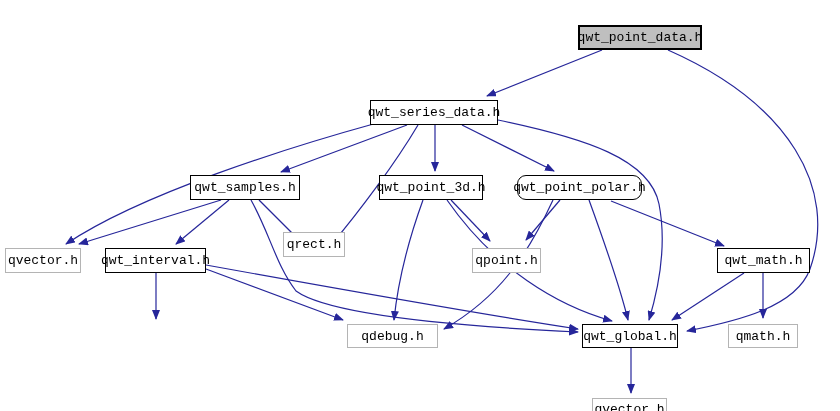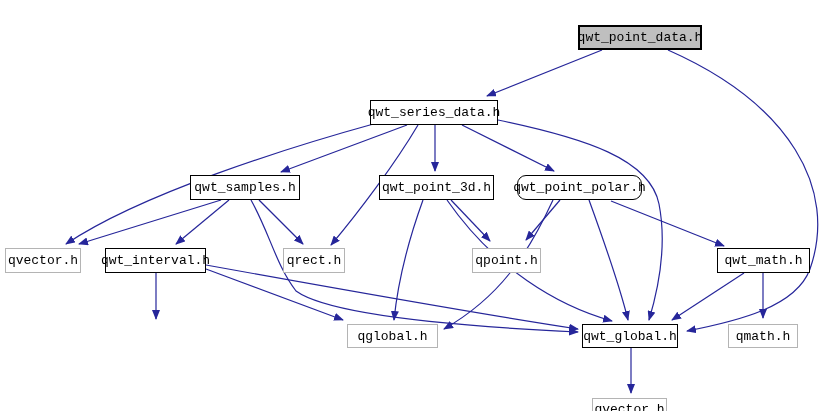--- a/index.html
+++ b/index.html
@@ -61,25 +61,25 @@
         <path d="M206,246 C350,272 492,297 578,310" class="edge" stroke="#26269a" marker-end="url(#arrowhead)"></path>
         <path d="M763,254 L763,299" class="edge" stroke="#26269a" marker-end="url(#arrowhead)"></path>
         <path d="M744,254 L672,301" class="edge" stroke="#26269a" marker-end="url(#arrowhead)"></path>
         <path d="M631,329 L631,374" class="edge" stroke="#26269a" marker-end="url(#arrowhead)"></path>
       </g>
   </svg>
   <div id="node-layer">
       <div class="node root" style="left: 578px; top: 6px; width: 124px; height: 25px;">qwt_point_data.h</div>
       <div class="node internal" style="left: 370px; top: 81px; width: 128px; height: 25px;">qwt_series_data.h</div>
       <div class="node internal" style="left: 190px; top: 156px; width: 110px; height: 25px;">qwt_samples.h</div>
-      <div class="node internal" style="left: 379px; top: 156px; width: 115px; height: 25px;">qwt_point_3d.h</div>
+      <div class="node internal" style="left: 379px; top: 156px; width: 104px; height: 25px;">qwt_point_3d.h</div>
       <div class="node internal" style="left: 517px; top: 156px; width: 125px; height: 25px; border-radius: 9px;">qwt_point_polar.h</div>
       <div class="node external" style="left: 5px; top: 229px; width: 76px; height: 25px;">qvector.h</div>
       <div class="node internal" style="left: 105px; top: 229px; width: 101px; height: 25px;">qwt_interval.h</div>
-      <div class="node external" style="left: 283px; top: 229px; width: 62px; height: 25px; text-align: center;">qrect.h</div>
+      <div class="node external" style="left: 283px; top: 213px; width: 62px; height: 25px; text-align: center;">qrect.h</div>
       <div class="node external" style="left: 472px; top: 229px; width: 69px; height: 25px;">qpoint.h</div>
       <div class="node internal" style="left: 717px; top: 229px; width: 93px; height: 25px;">qwt_math.h</div>
-      <div class="node external" style="left: 347px; top: 305px; width: 91px; height: 24px;">qglobal.h</div>
+      <div class="node external" style="left: 347px; top: 305px; width: 91px; height: 24px;">qdebug.h</div>
       <div class="node internal" style="left: 582px; top: 305px; width: 96px; height: 24px;">qwt_global.h</div>
       <div class="node external" style="left: 728px; top: 305px; width: 70px; height: 24px;">qmath.h</div>
       <div class="node external" style="left: 592px; top: 379px; width: 75px; height: 23px;">qvector.h</div>
     </div>
 </div>
 
 </body></html>

